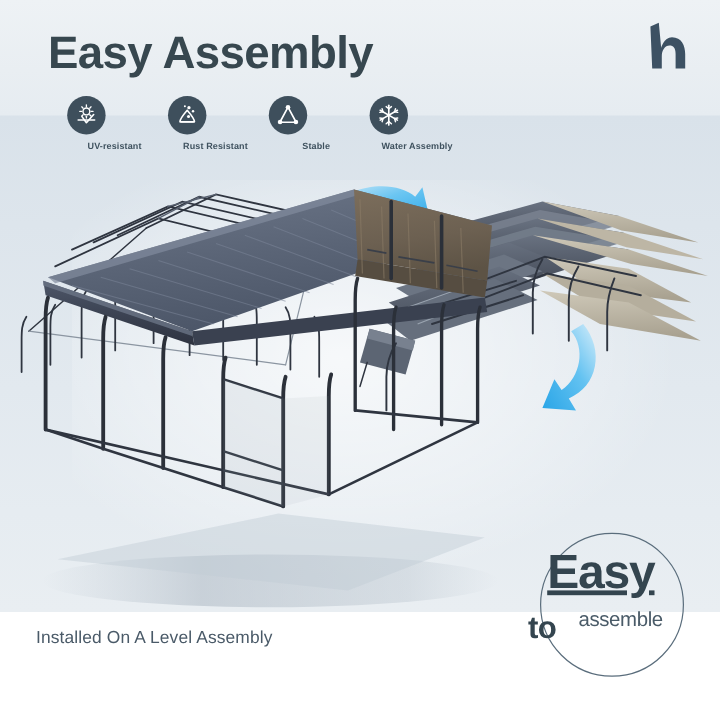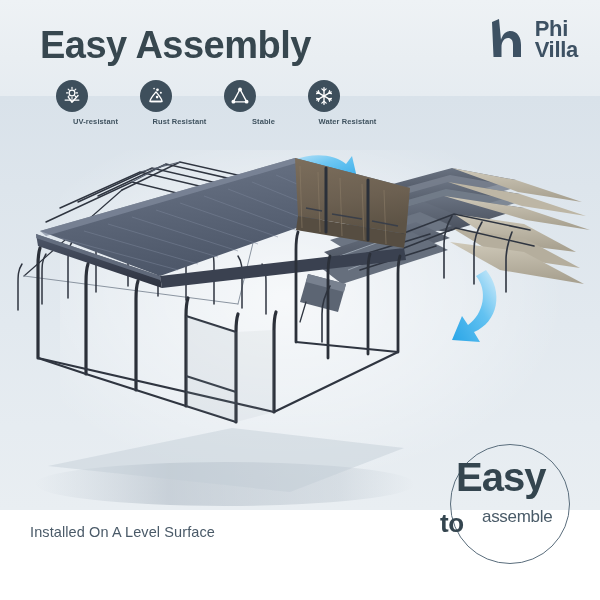--- a/index.html
+++ b/index.html
@@ -84,21 +84,21 @@
   .badge{
     position:absolute;left:434px;top:440px;width:152px;height:142px;
   }
   .badge-ring{
     position:absolute;left:16px;top:4px;width:118px;height:118px;
     border:1.6px solid #5a6d7c;border-radius:50%;
   }
   .badge-easy{
     position:absolute;left:22px;top:17px;
     font-size:40px;font-weight:bold;color:#34454f;
-    letter-spacing:-1px;line-height:1;
+    letter-spacing:-1px;line-height:1;text-decoration:underline;
   }
   .badge-to{
     position:absolute;left:6px;top:70px;
     font-size:26px;font-weight:bold;color:#34454f;
     letter-spacing:-.5px;line-height:1;
   }
   .badge-assemble{
     position:absolute;left:48px;top:68px;
     font-size:17px;color:#4a5b68;
     letter-spacing:-.3px;line-height:1;
@@ -113,24 +113,20 @@
   <div class="bg-mid"></div>
   <div class="bg-bottom"></div>
   <div class="bg-glow"></div>
 
   <div class="headline">Easy Assembly</div>
 
   <div class="brand">
     <svg class="brand-mark" viewBox="0 0 40 42">
       <path d="M4 4 L11 1 L13 22 C13 22 15 13 22 13 C30 13 33 20 33 27 L33 39 L25 39 L25 27 C25 22 23 20 20 20 C16 20 13.5 24 13.5 29 L13.5 39 L5.5 39 Z" fill="#3d5163"></path>
     </svg>
-    <div class="brand-words">
-      <span>Phi</span>
-      <span>Villa</span>
-    </div>
   </div>
 
   <div class="features">
 
     <div class="feature">
       <div class="feature-circle">
         <svg width="22" height="22" viewBox="0 0 24 24">
           <circle cx="12" cy="8.6" r="3.1" fill="none" stroke="#fff" stroke-width="1.3"></circle>
           <g stroke="#fff" stroke-width="1.2" stroke-linecap="round">
             <line x1="12" y1="2.6" x2="12" y2="4.3"></line>
@@ -192,21 +188,21 @@
               <line x1="6.8" y1="9" x2="3.9" y2="9.4"></line>
             <line x1="17.2" y1="15" x2="18.1" y2="17.9"></line>
               <line x1="17.2" y1="15" x2="20.1" y2="14.6"></line>
             <line x1="6.8" y1="15" x2="3.9" y2="14.6"></line>
               <line x1="6.8" y1="15" x2="5.9" y2="17.9"></line>
             <line x1="17.2" y1="9" x2="20.1" y2="9.4"></line>
               <line x1="17.2" y1="9" x2="18.1" y2="6.1"></line>
           </g>
         </svg>
       </div>
-      <div class="feature-label">Water Resistant</div>
+      <div class="feature-label">Water Assembly</div>
     </div>
 
   </div>
 
   <div class="stage">
     <svg width="600" height="380" viewBox="0 0 600 380">
       <defs>
         <linearGradient id="arrowGrad" x1="0" y1="0" x2="1" y2="1">
           <stop offset="0%" stop-color="#cfeaf9"></stop>
           <stop offset="45%" stop-color="#6cc6f2"></stop>
@@ -417,21 +413,21 @@
           <path d="M186 240 L236 256"></path>
           <rect x="0" y="0" width="0" height="0"></rect>
         </g>
         <polygon points="186,180 236,196 236,286 186,270" fill="#9aa8b4" opacity=".13"></polygon>
         <polygon points="236,196 274,194 274,276 236,286" fill="#9aa8b4" opacity=".10"></polygon>
       </g>
     </svg>
   </div>
 
   <div class="note">
-    <div>Installed On A Level Surface</div>
+    <div>Installed On A Level Assembly</div>
   </div>
 
   <div class="badge">
     <div class="badge-ring"></div>
     <div class="badge-easy">Easy</div>
     <div class="badge-to">to</div>
     <div class="badge-assemble">assemble</div>
   </div>
 
 </div>

